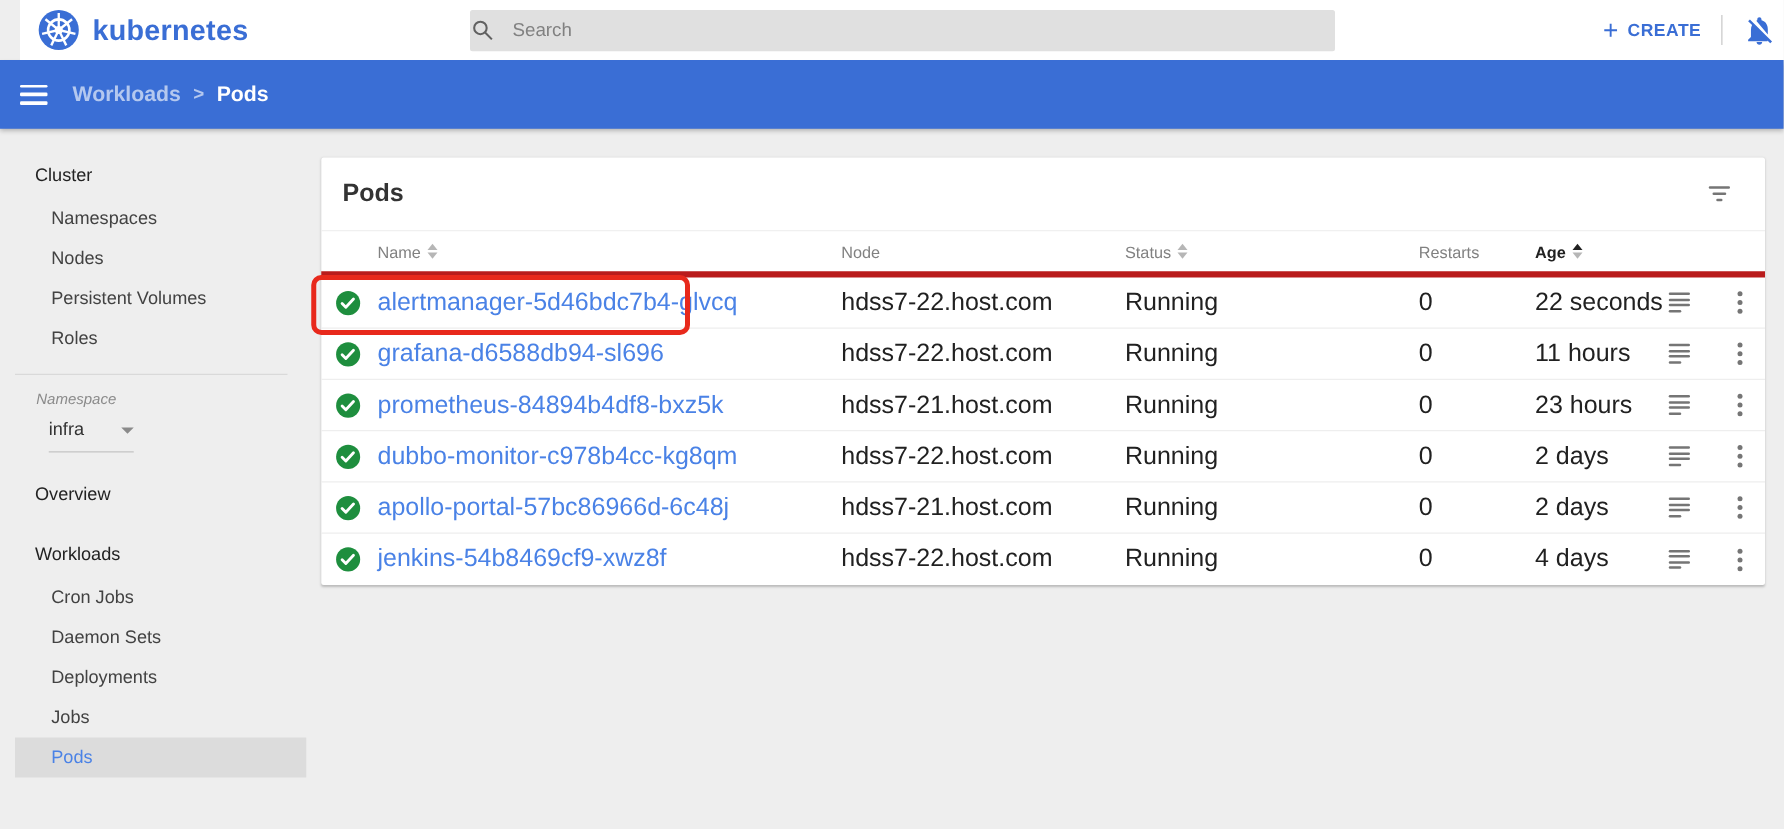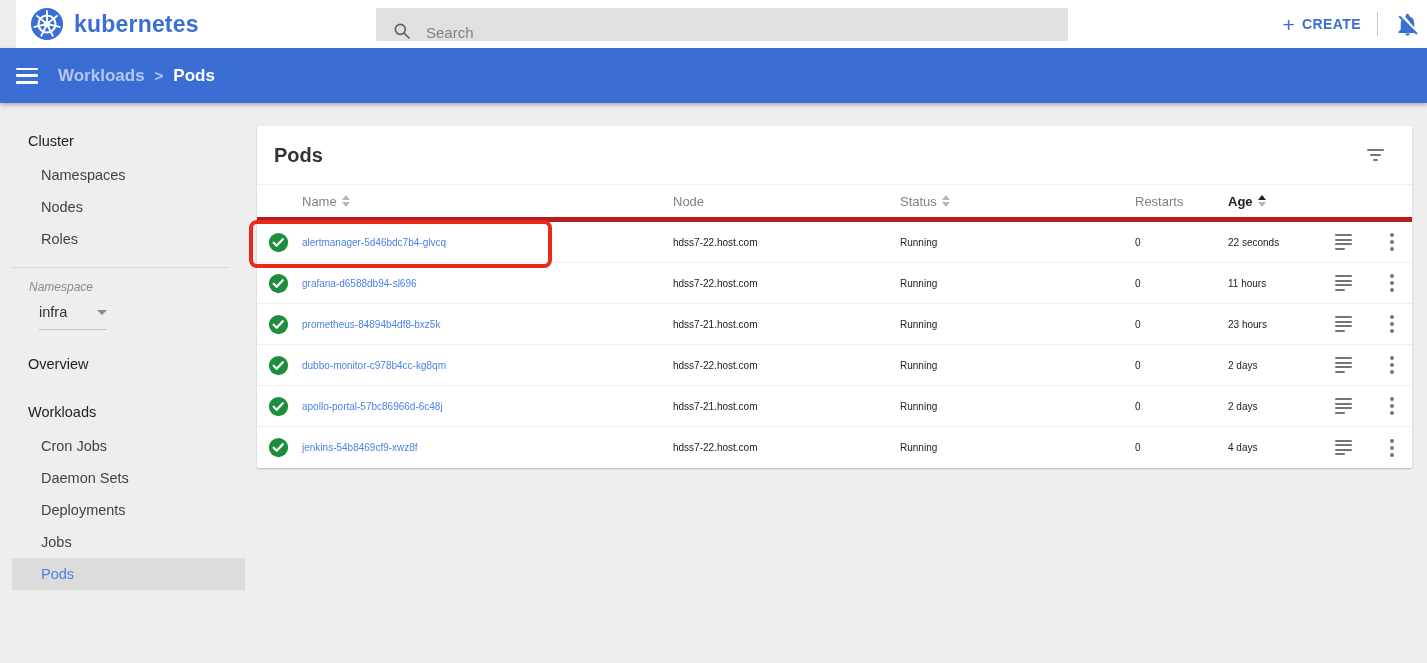--- a/index.html
+++ b/index.html
@@ -7,21 +7,21 @@
     --pagebg:#eeeeee; --searchbg:#e0e0e0; --activebg:#dcdcdc;
   }
   *{margin:0;padding:0;box-sizing:border-box;}
   html,body{width:1427px;height:663px;overflow:hidden;}
   body{font-family:"Liberation Sans","DejaVu Sans",sans-serif;background:var(--pagebg);position:relative;}
 
   
   .topbar{position:absolute;left:16px;top:0;width:1427px;height:48px;background:#fff;display:flex;align-items:center;z-index:30;}
   .brand{display:flex;align-items:center;gap:10px;padding-left:14px;width:360px;}
   .brand-text{color:var(--primary);font-size:23px;font-weight:bold;letter-spacing:.2px;cursor:pointer;}
-  .searchbar{width:692px;height:33px;background:var(--searchbg);border-radius:2px;display:flex;align-items:flex-end;padding:0 16px;gap:14px;}
+  .searchbar{width:692px;height:33px;background:var(--searchbg);border-radius:2px;display:flex;align-items:center;padding:0 0;gap:14px;}
   .searchbar input{flex:1;border:none;background:transparent;outline:none;font-size:15px;color:#424242;font-family:inherit;}
   .searchbar input::placeholder{color:#818181;}
   .top-actions{flex:1;display:flex;align-items:center;justify-content:flex-end;padding-right:22px;gap:16px;}
   .create-btn{display:flex;align-items:center;gap:7px;background:none;border:none;color:var(--primary);font-size:14px;font-weight:bold;letter-spacing:.4px;cursor:pointer;font-family:inherit;}
   .plus-glyph{font-size:21px;font-weight:normal;line-height:1;}
   .vdiv{width:1px;height:24px;background:#c9c9c9;}
 
   
   .bluebar{position:absolute;left:0;top:48px;width:1427px;height:55px;background:var(--primary);display:flex;align-items:center;z-index:25;box-shadow:0 2px 4px rgba(0,0,0,.28);}
   .menu-btn{margin-left:16px;width:22px;height:16px;display:flex;flex-direction:column;justify-content:space-between;cursor:pointer;}
@@ -55,21 +55,21 @@
 
   .tgrid{display:grid;grid-template-columns:45px 371px 227px 235px 93px 107px 40px auto;align-items:center;}
   .thead{height:37px;border-bottom:5px solid #b91c1c;font-size:13px;color:#818181;}
   .thead .hcell{display:flex;align-items:center;gap:5px;cursor:pointer;}
   .thead .hcell.sorted{color:#212121;font-weight:bold;}
   .sortarrows{display:flex;flex-direction:column;gap:2px;}
   .sa-up{width:0;height:0;border-left:4px solid transparent;border-right:4px solid transparent;border-bottom:5px solid #b6b6b6;}
   .sa-down{width:0;height:0;border-left:4px solid transparent;border-right:4px solid transparent;border-top:5px solid #b6b6b6;}
   .sorted .sa-up{border-bottom-color:#212121;}
 
-  .trow{height:41px;border-bottom:1px solid #eeeeee;font-size:10px;color:#212121;}
+  .trow{height:41px;border-bottom:1px solid #eeeeee;font-size:20px;color:#212121;}
   .trow:last-child{border-bottom:none;}
   .cell-icon{display:flex;justify-content:flex-start;padding-left:11px;}
   .pod-link{color:var(--link);cursor:pointer;text-decoration:none;}
   .cell-restarts{padding-left:0;}
   .logs-btn{display:flex;flex-direction:column;gap:2.5px;cursor:pointer;width:17px;}
   .logs-btn i{display:block;height:2px;background:#757575;border-radius:1px;width:100%;}
   .logs-btn i:last-child{width:60%;}
   .kebab{display:flex;flex-direction:column;gap:3px;align-items:center;cursor:pointer;width:18px;margin-left:8px;}
   .kebab i{width:4px;height:4px;border-radius:50%;background:#757575;}
 
@@ -137,20 +137,21 @@
     <span class="crumb-sep">&gt;</span>
     <span class="crumb-current">Pods</span>
   </nav>
 </div>
 
 <aside class="sidebar">
   <div class="side-title">Cluster</div>
   <div id="cluster-items">
       <div class="side-item">Namespaces</div>
       <div class="side-item">Nodes</div>
+      <div class="side-item">Persistent Volumes</div>
       <div class="side-item">Roles</div>
     </div>
 
   <div class="side-divider"></div>
 
   <div class="ns-label">Namespace</div>
   <div class="ns-select">
     <span class="ns-value">infra</span>
     <span class="caret-down"></span>
   </div>

